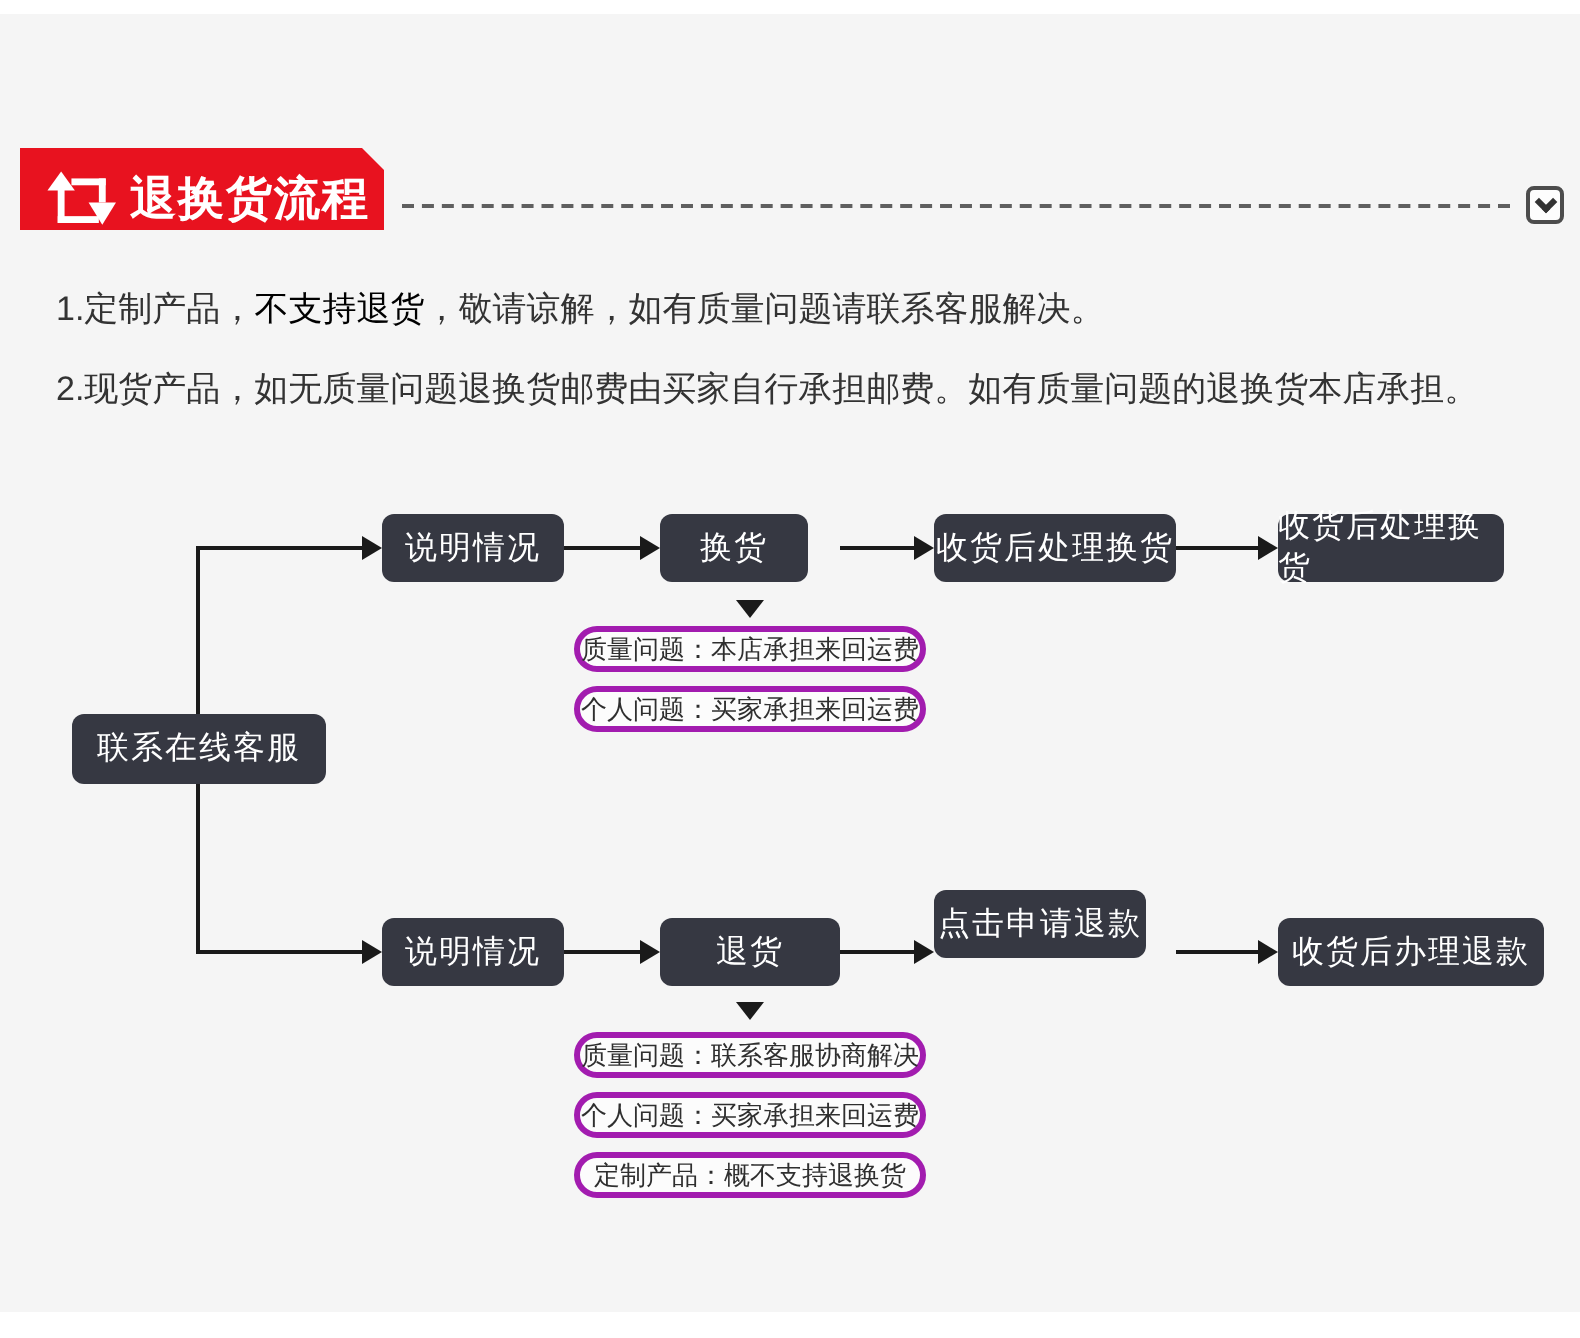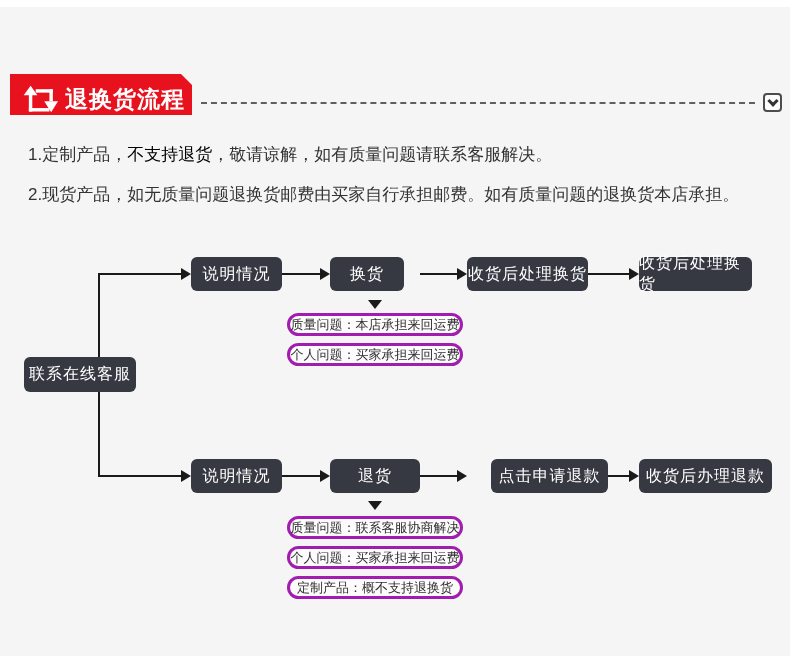--- a/index.html
+++ b/index.html
@@ -84,33 +84,33 @@
   <div class="hline" style="left:588px; top:273px; width:43px;"></div>
   <div class="arr-right" style="left:629px; top:268px;"></div>
 
   <div class="hline" style="left:282px; top:475px; width:40px;"></div>
   <div class="arr-right" style="left:320px; top:470px;"></div>
   <div class="hline" style="left:420px; top:475px; width:39px;"></div>
   <div class="arr-right" style="left:457px; top:470px;"></div>
   <div class="hline" style="left:588px; top:475px; width:43px;"></div>
   <div class="arr-right" style="left:629px; top:470px;"></div>
 
-  <div class="node" style="left:24px; top:357px; width:112px; height:35px;">联系在线客服</div>
+  <div class="node" style="left:36px; top:357px; width:127px; height:35px;">联系在线客服</div>
 
   <div class="node" style="left:191px; top:257px; width:91px;">说明情况</div>
   <div class="node" style="left:330px; top:257px; width:74px;">换货</div>
   <div class="node" style="left:467px; top:257px; width:121px;">收货后处理换货</div>
   <div class="node" style="left:639px; top:257px; width:113px;">收货后处理换货</div>
 
   <div class="tri-down" style="left:368px; top:300px;"></div>
   <div class="pill" style="top:313px;">质量问题：本店承担来回运费</div>
   <div class="pill" style="top:343px;">个人问题：买家承担来回运费</div>
 
   <div class="node" style="left:191px; top:459px; width:91px;">说明情况</div>
   <div class="node" style="left:330px; top:459px; width:90px;">退货</div>
-  <div class="node" style="left:467px; top:459px; width:117px;margin-left:24px;">点击申请退款</div>
+  <div class="node" style="left:467px; top:445px; width:106px;">点击申请退款</div>
   <div class="node" style="left:639px; top:459px; width:133px;">收货后办理退款</div>
 
   <div class="tri-down" style="left:368px; top:501px;"></div>
   <div class="pill" style="top:516px;">质量问题：联系客服协商解决</div>
   <div class="pill" style="top:546px;">个人问题：买家承担来回运费</div>
   <div class="pill" style="top:576px;">定制产品：概不支持退换货</div>
 </div>
 
 </body></html>

